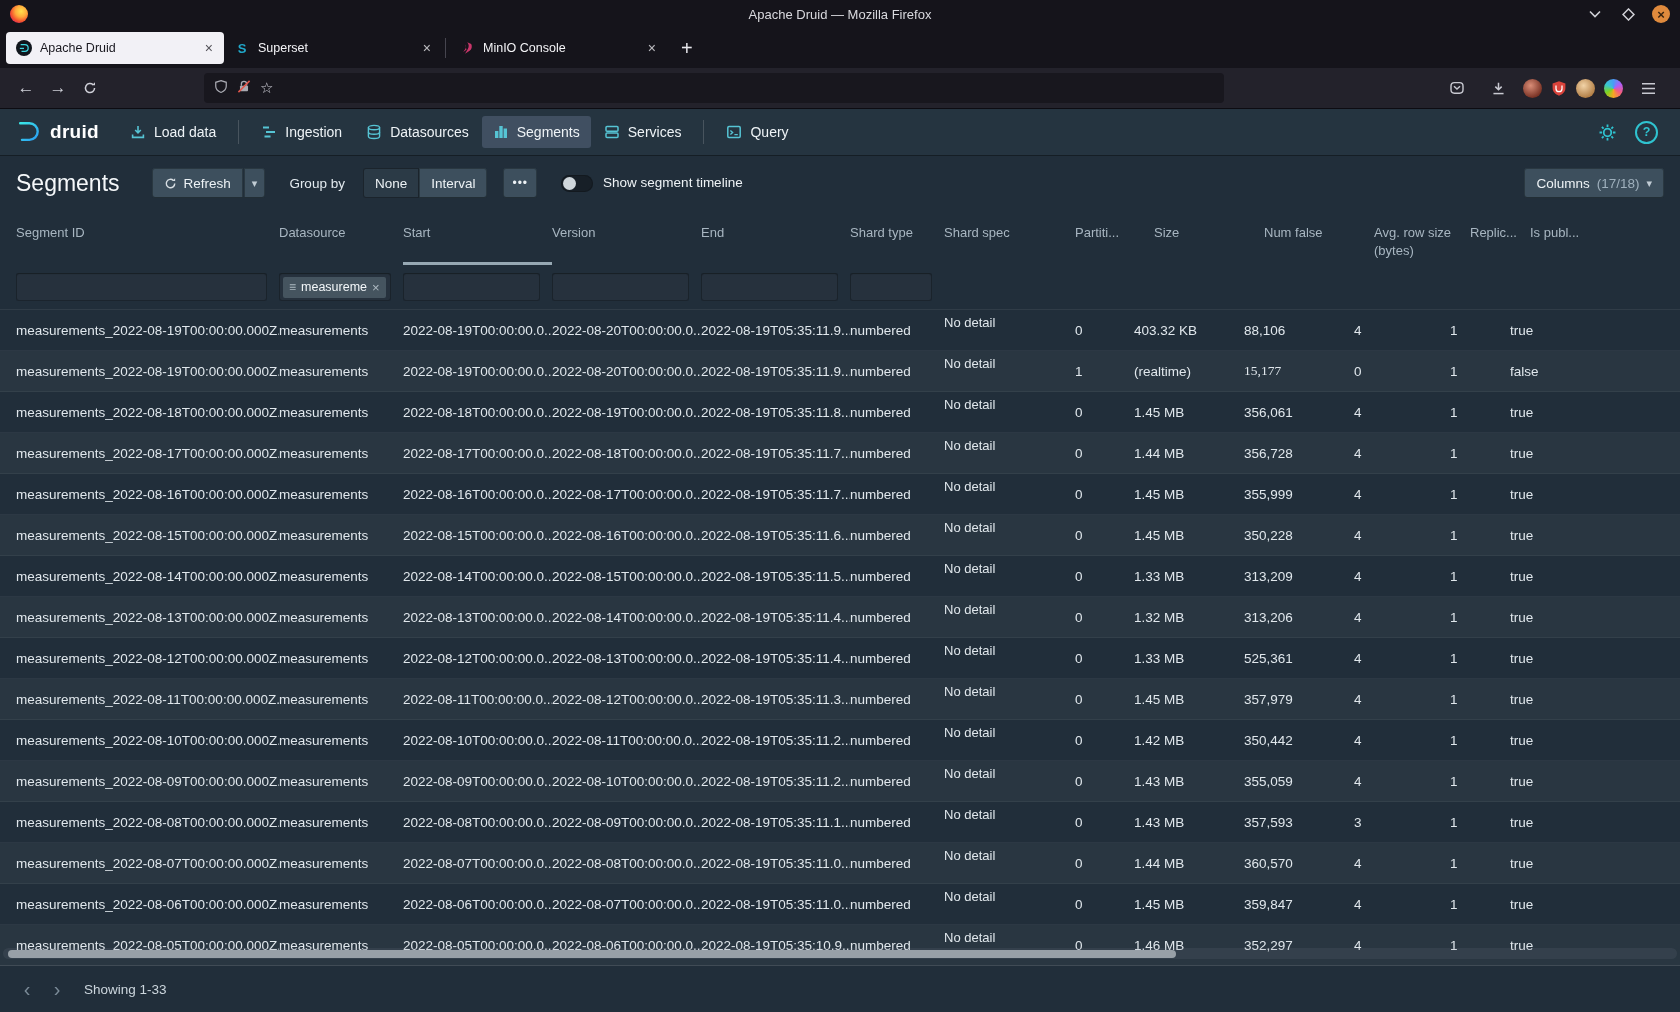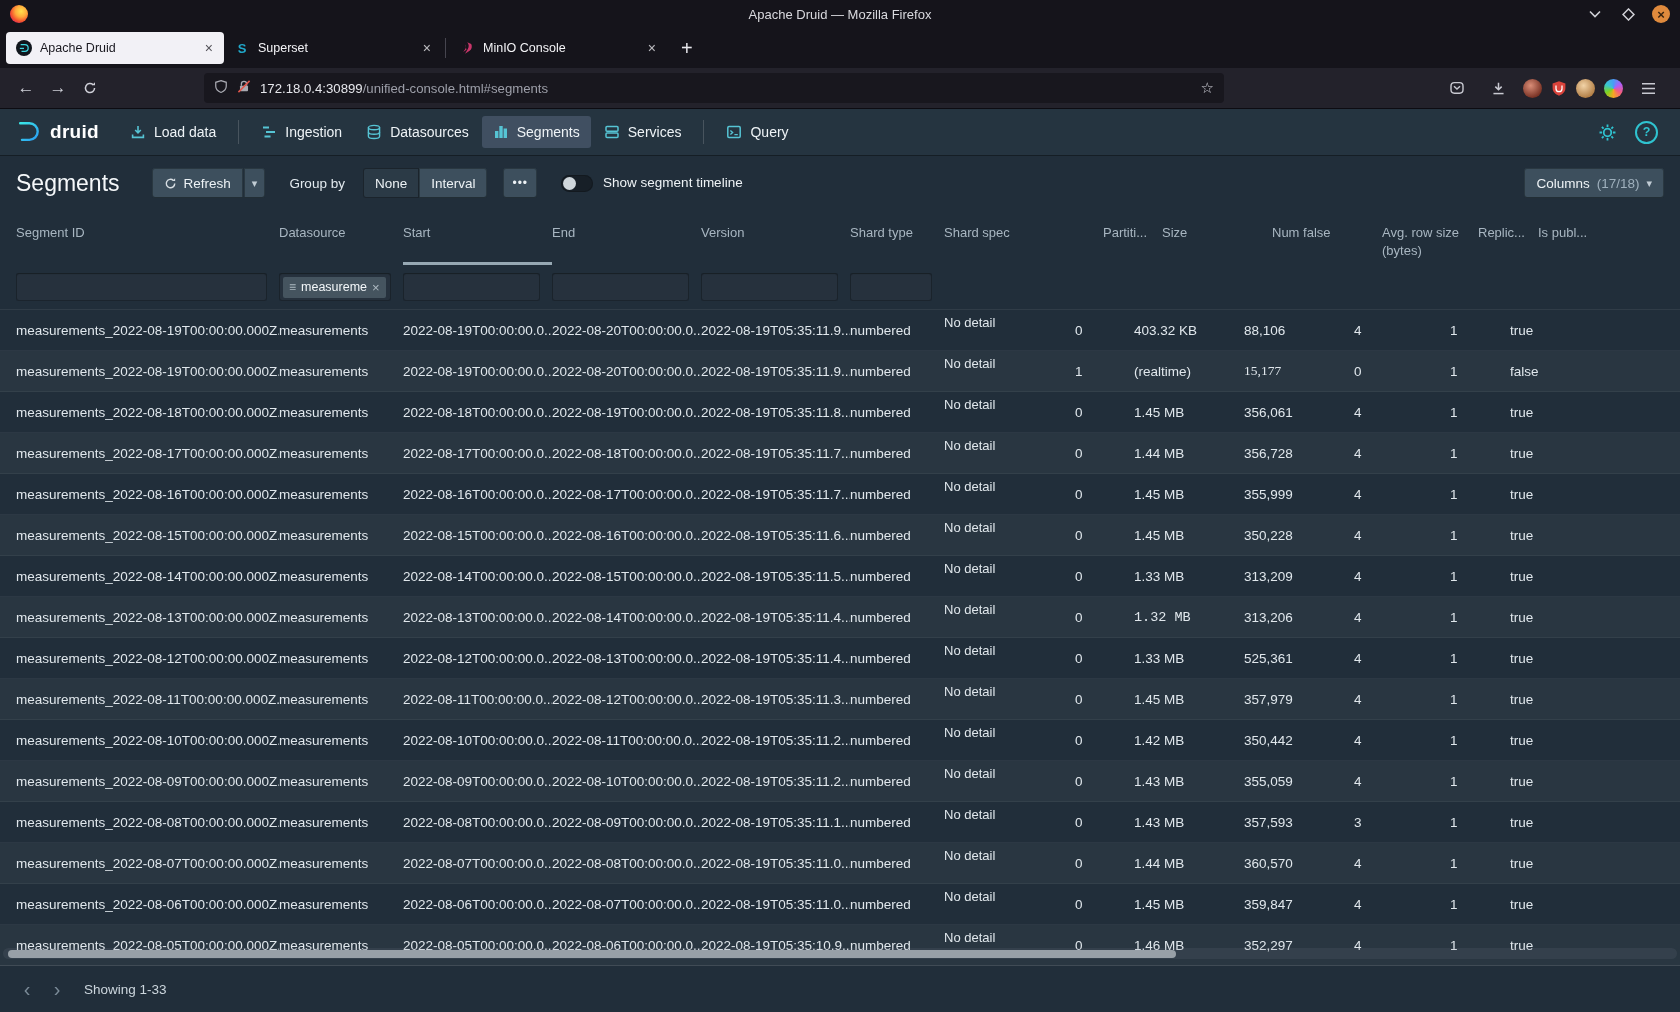--- a/index.html
+++ b/index.html
@@ -166,21 +166,20 @@
             <path d="M8 1.2l6 2v4.6c0 3.8-2.8 5.8-6 7-3.2-1.2-6-3.2-6-7V3.2z" fill="none" stroke="#a9aab2" stroke-width="1.4"></path>
           </svg>
       </span>
       <span>
         <svg width="14" height="15" viewBox="0 0 16 16">
             <path d="M5 7V5.2a3 3 0 016 0V7" fill="none" stroke="#a9aab2" stroke-width="1.5"></path>
             <rect x="3.4" y="7" width="9.2" height="6.4" rx="1" fill="#a9aab2"></rect>
             <path d="M1.6 14.4L14.4 1.6" stroke="#e2574c" stroke-width="1.7"></path>
           </svg>
       </span>
-      <span class="url-text"><span class="url-host">172.18.0.4:30899</span><span class="url-path">/unified-console.html#segments</span></span>
       <span class="url-star">☆</span>
     </div>
     <div class="nav-right">
       <span class="nav-icon-btn">
         <svg width="16" height="16" viewBox="0 0 16 16">
             <rect x="2" y="2.6" width="12" height="10.6" rx="3.4" fill="none" stroke="#c9cad2" stroke-width="1.4"></rect>
             <path d="M5 6.2l3 2.8 3-2.8" fill="none" stroke="#c9cad2" stroke-width="1.4"></path>
           </svg>
       </span>
       <span class="nav-icon-btn">
@@ -315,26 +314,26 @@
       <span class="columns-count">(17/18)</span>
       <span class="caret">▾</span>
     </button>
   </div>
 
   <div class="table-area">
     <div class="thead" id="thead-row">
         <div class="th" style="width: 263px;">Segment ID</div>
         <div class="th" style="width: 124px;">Datasource</div>
         <div class="th sorted" style="width: 149px;">Start</div>
+        <div class="th" style="width: 149px;">Version</div>
         <div class="th" style="width: 149px;">End</div>
-        <div class="th" style="width: 149px;">Version</div>
         <div class="th" style="width: 94px;">Shard type</div>
         <div class="th" style="width: 131px;">Shard spec</div>
-        <div class="th" style="width: 59px; margin-left: 28px;">Partiti...</div>
-        <div class="th" style="width: 110px;">Size</div>
+        <div class="th" style="width: 59px;">Partiti...</div>
+        <div class="th" style="width: 110px; margin-left: 20px;">Size</div>
         <div class="th" style="width: 110px;">Num false</div>
         <div class="th" style="width: 96px;">Avg. row size (bytes)</div>
         <div class="th" style="width: 60px;">Replic...</div>
         <div class="th" style="width: 190px;">Is publ...</div>
       </div>
     <div class="frow" id="filter-row">
         <div class="fcell" style="width: 263px;">
           <div class="finput"></div>
         </div>
         <div class="fcell" style="width: 124px;">
@@ -474,21 +473,21 @@
         </div>
         <div class="tr">
           <div class="td" style="width: 263px;">measurements_2022-08-13T00:00:00.000Z...</div>
           <div class="td" style="width: 124px;">measurements</div>
           <div class="td" style="width: 149px;">2022-08-13T00:00:00.0...</div>
           <div class="td" style="width: 149px;">2022-08-14T00:00:00.0...</div>
           <div class="td" style="width: 149px;">2022-08-19T05:35:11.4...</div>
           <div class="td" style="width: 94px;">numbered</div>
           <div class="td spec" style="width: 131px;">No detail</div>
           <div class="td" style="width: 59px;">0</div>
-          <div class="td" style="width: 110px; font-family: Liberation Mono, monospace;">1.32 MB</div>
+          <div class="td" style="width: 110px;">1.32 MB</div>
           <div class="td" style="width: 110px;">313,206</div>
           <div class="td" style="width: 96px;">4</div>
           <div class="td" style="width: 60px;">1</div>
           <div class="td" style="width: 190px;">true</div>
         </div>
         <div class="tr">
           <div class="td" style="width: 263px;">measurements_2022-08-12T00:00:00.000Z...</div>
           <div class="td" style="width: 124px;">measurements</div>
           <div class="td" style="width: 149px;">2022-08-12T00:00:00.0...</div>
           <div class="td" style="width: 149px;">2022-08-13T00:00:00.0...</div>

